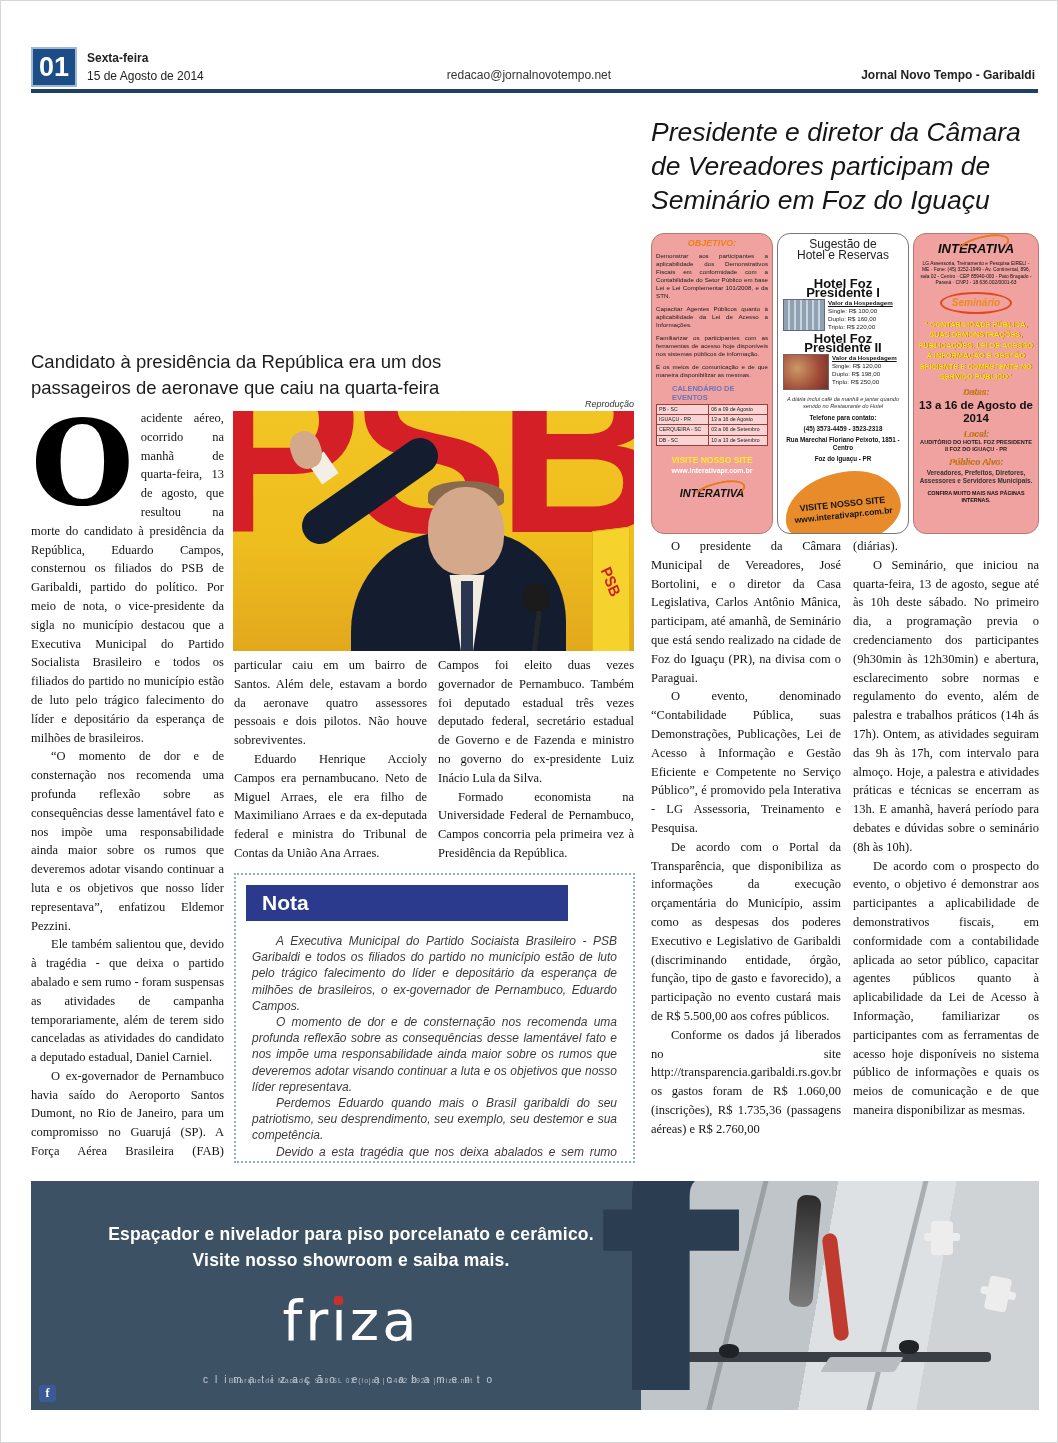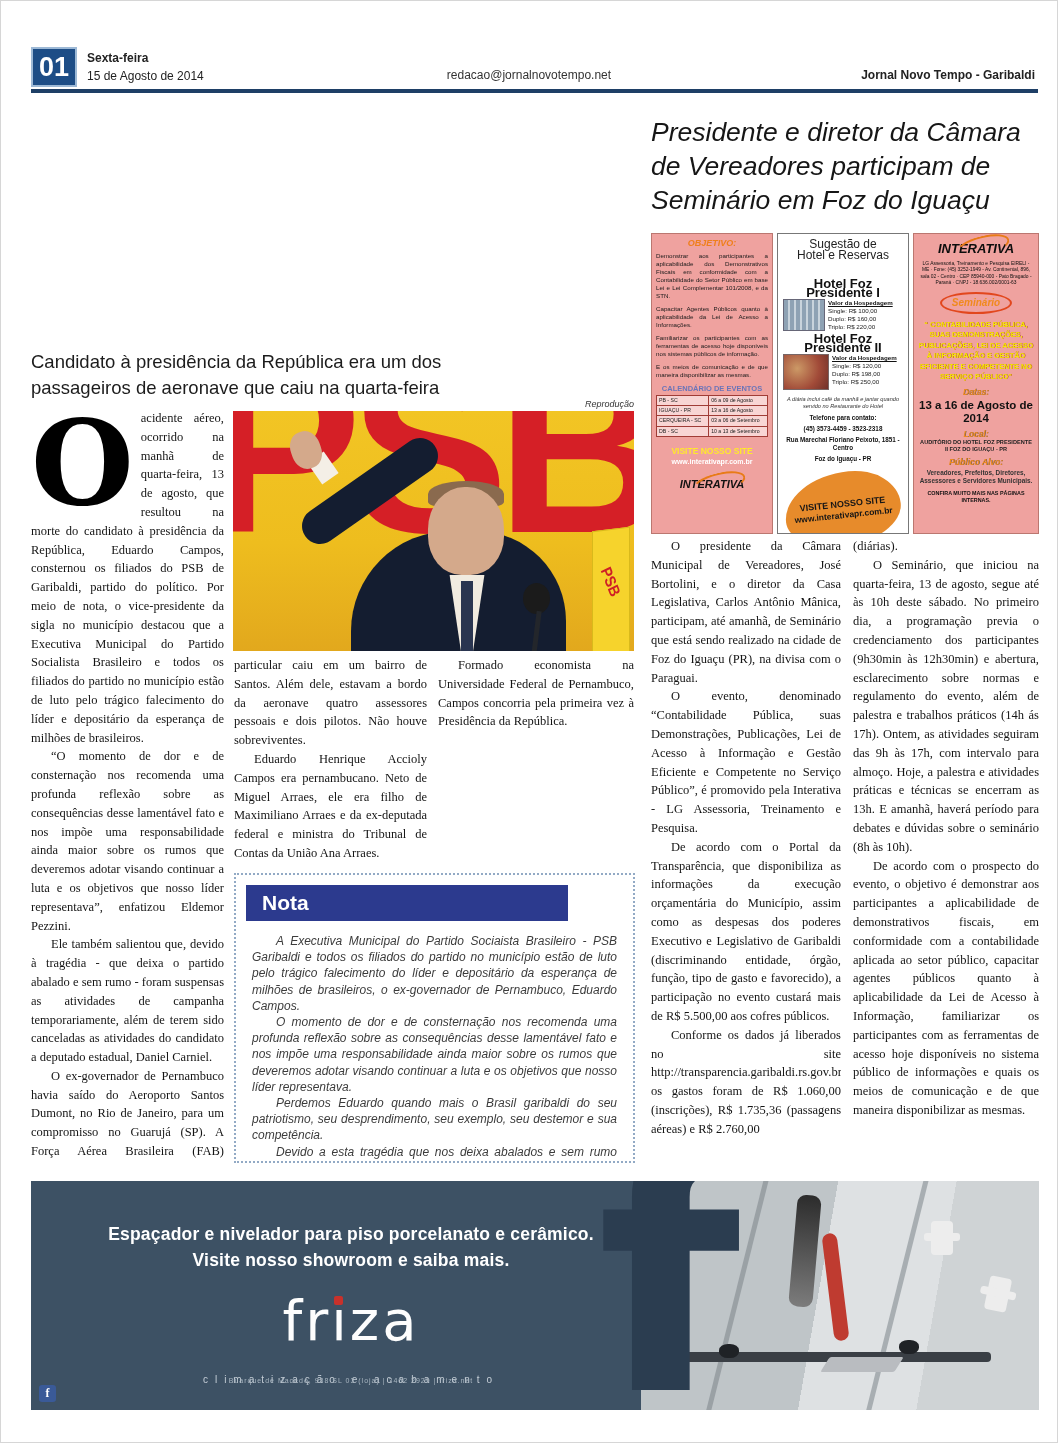--- a/index.html
+++ b/index.html
@@ -76,25 +76,25 @@
   .sem-head{position:absolute;left:650px;top:114px;width:390px;color:#161616;
             font:italic 26.5px/34px "Liberation Sans",sans-serif;}
   .sem-head span{display:block;font-style:italic;}
   .scol{position:absolute;overflow:hidden;}
   .sa{left:650px;top:536px;width:190px;height:648px;}
   .sb{left:852px;top:536px;width:186px;height:648px;}
 
   
   .iad{position:absolute;left:650px;top:232px;width:388px;height:301px;display:flex;gap:4px;
        font-family:"Liberation Sans",sans-serif;}
-  .panel{box-sizing:border-box;height:100%;overflow:hidden;}
+  .panel{box-sizing:border-box;height:100%;overflow:hidden;border-radius:13px;}
   .p-left{width:122px;background:#efa29f;border:1px solid #bb7770;padding:4px 4px;}
   .obj-title{text-align:center;color:#ef7f1b;font:italic bold 9px/11px "Liberation Sans",sans-serif;margin-bottom:3px;}
   .obj-p{font-size:6.2px;line-height:8px;margin:0 0 5px;text-align:justify;color:#1a1a1a;}
-  .cal-title{text-align:center;color:#6b74b8;font:bold 7.5px/9px "Liberation Sans",sans-serif;margin:3px 0 2px;}
+  .cal-title{color:#6b74b8;font:bold 7.5px/9px "Liberation Sans",sans-serif;margin:3px 16px 2px;}
   table.cal{width:100%;border-collapse:collapse;}
   table.cal td{border:1px solid #a03c36;font-size:5.2px;line-height:7.2px;padding:1px 2px;color:#222;
                background:rgba(255,255,255,0.55);}
   .visit1{margin-top:9px;text-align:center;color:#ffe92b;font:bold 8.5px/11px "Liberation Sans",sans-serif;}
   .site1{text-align:center;color:#fff;font:bold 7px/9px "Liberation Sans",sans-serif;}
   .logo-sm{margin-top:12px;text-align:center;font:italic bold 11px/13px "Liberation Sans",sans-serif;
            color:#111;position:relative;}
   .swoosh{position:absolute;width:50px;height:16px;border:2px solid #e87b17;border-radius:50%;
           border-left-color:transparent;border-bottom-color:transparent;transform:rotate(-14deg);
           left:50%;margin-left:-20px;top:-5px;pointer-events:none;}
@@ -207,20 +207,21 @@
     <p><span class="dropcap">O</span><span>acidente aéreo, ocorrido na manhã de quarta-feira, 13 de agosto, que resultou na morte do candidato à presidência da República, Eduardo Campos, consternou os filiados do PSB de Garibaldi, partido do político. Por meio de nota, o vice-presidente da sigla no município destacou que a Executiva Municipal do Partido Socialista Brasileiro e todos os filiados do partido no município estão de luto pelo trágico falecimento do líder e depositário da esperança de milhões de brasileiros.</span></p>
     <p class="ind">“O momento de dor e de consternação nos recomenda uma profunda reflexão sobre as consequências desse lamentável fato e nos impõe uma responsabilidade ainda maior sobre os rumos que deveremos adotar visando continuar a luta e os objetivos que nosso líder representava”, enfatizou Eldemor Pezzini.</p>
     <p class="ind">Ele também salientou que, devido à tragédia - que deixa o partido abalado e sem rumo - foram suspensas as atividades de campanha temporariamente, além de terem sido canceladas as atividades do candidato a deputado estadual, Daniel Carniel.</p>
     <p class="ind">O ex-governador de Pernambuco havia saído do Aeroporto Santos Dumont, no Rio de Janeiro, para um compromisso no Guarujá (SP). A Força Aérea Brasileira (FAB) informou que a aeronave Cessna 560 XL de prefixo PR--AFA se preparava para pousar quando teve de arremeter. O jato</p>
   </div>
   <div class="bodycol c2">
     <p>particular caiu em um bairro de Santos. Além dele, estavam a bordo da aeronave quatro assessores pessoais e dois pilotos. Não houve sobreviventes.</p>
     <p class="ind">Eduardo Henrique Accioly Campos era pernambucano. Neto de Miguel Arraes, ele era filho de Maximiliano Arraes e da ex-deputada federal e ministra do Tribunal de Contas da União Ana Arraes.</p>
   </div>
   <div class="bodycol c3">
+    <p>Campos foi eleito duas vezes governador de Pernambuco. Também foi deputado estadual três vezes deputado federal, secretário estadual de Governo e de Fazenda e ministro no governo do ex-presidente Luiz Inácio Lula da Silva.</p>
     <p class="ind">Formado economista na Universidade Federal de Pernambuco, Campos concorria pela primeira vez à Presidência da República.</p>
   </div>
 
   <div class="nota">
     <div class="nota-bar">Nota</div>
     <div class="nota-body">
       <p>A Executiva Municipal do Partido Sociaista Brasileiro - PSB Garibaldi e todos os filiados do partido no município estão de luto pelo trágico falecimento do líder e depositário da esperança de milhões de brasileiros, o ex-governador de Pernambuco, Eduardo Campos.</p>
       <p>O momento de dor e de consternação nos recomenda uma profunda reflexão sobre as consequências desse lamentável fato e nos impõe uma responsabilidade ainda maior sobre os rumos que deveremos adotar visando continuar a luta e os objetivos que nosso líder representava.</p>
       <p>Perdemos Eduardo quando mais o Brasil garibaldi do seu patriotismo, seu desprendimento, seu exemplo, seu destemor e sua competência.</p>
       <p>Devido a esta tragédia que nos deixa abalados e sem rumo estamos suspendendo nossas atividades de campanha temporariamente, além de cancelar toda a agenda e atividades do nosso candidato a deputado estadual Daniel Carniel.</p>

